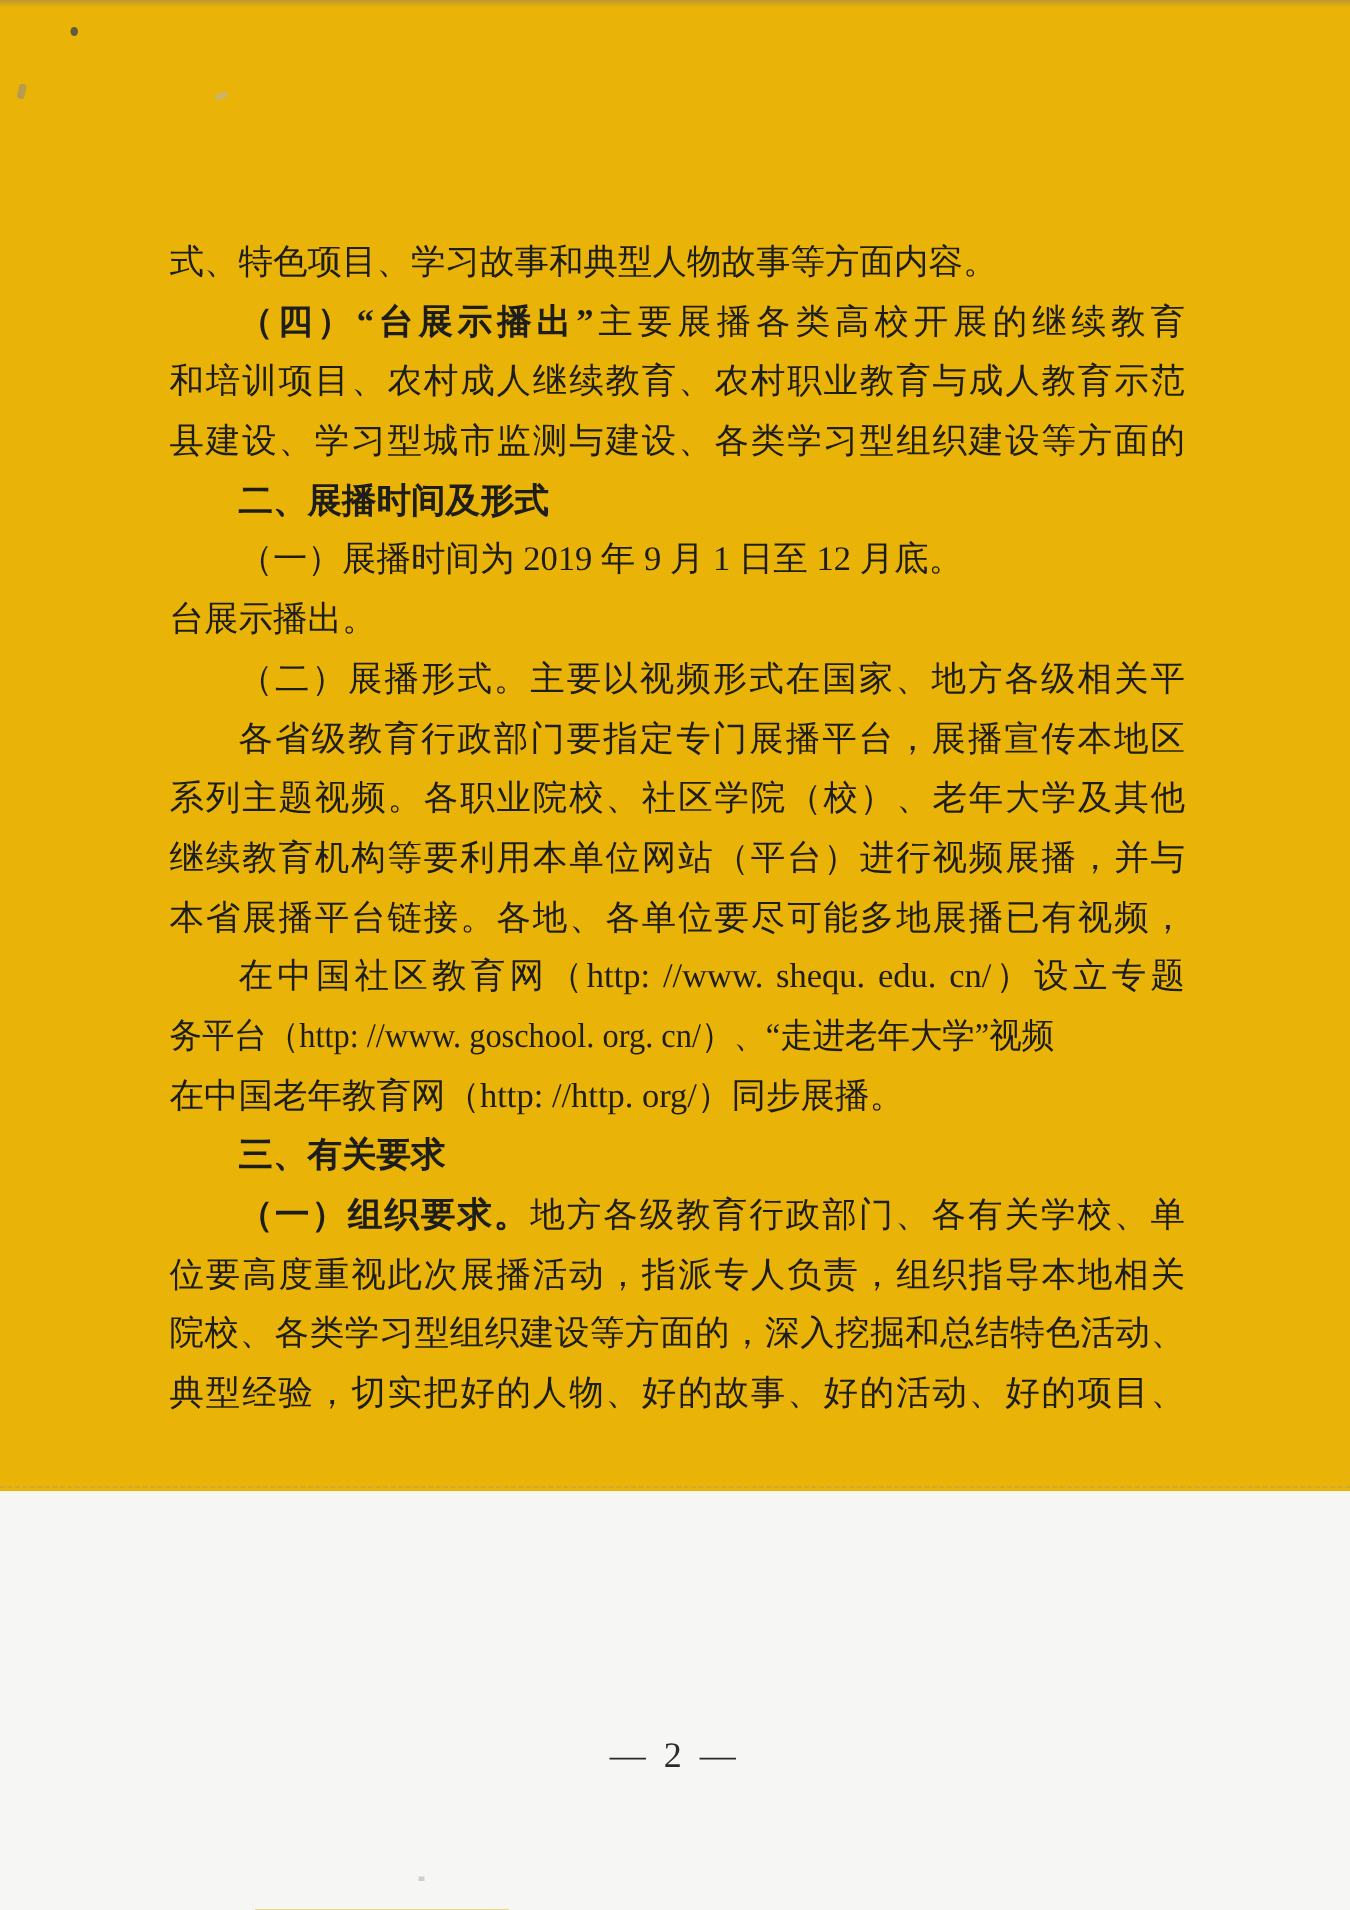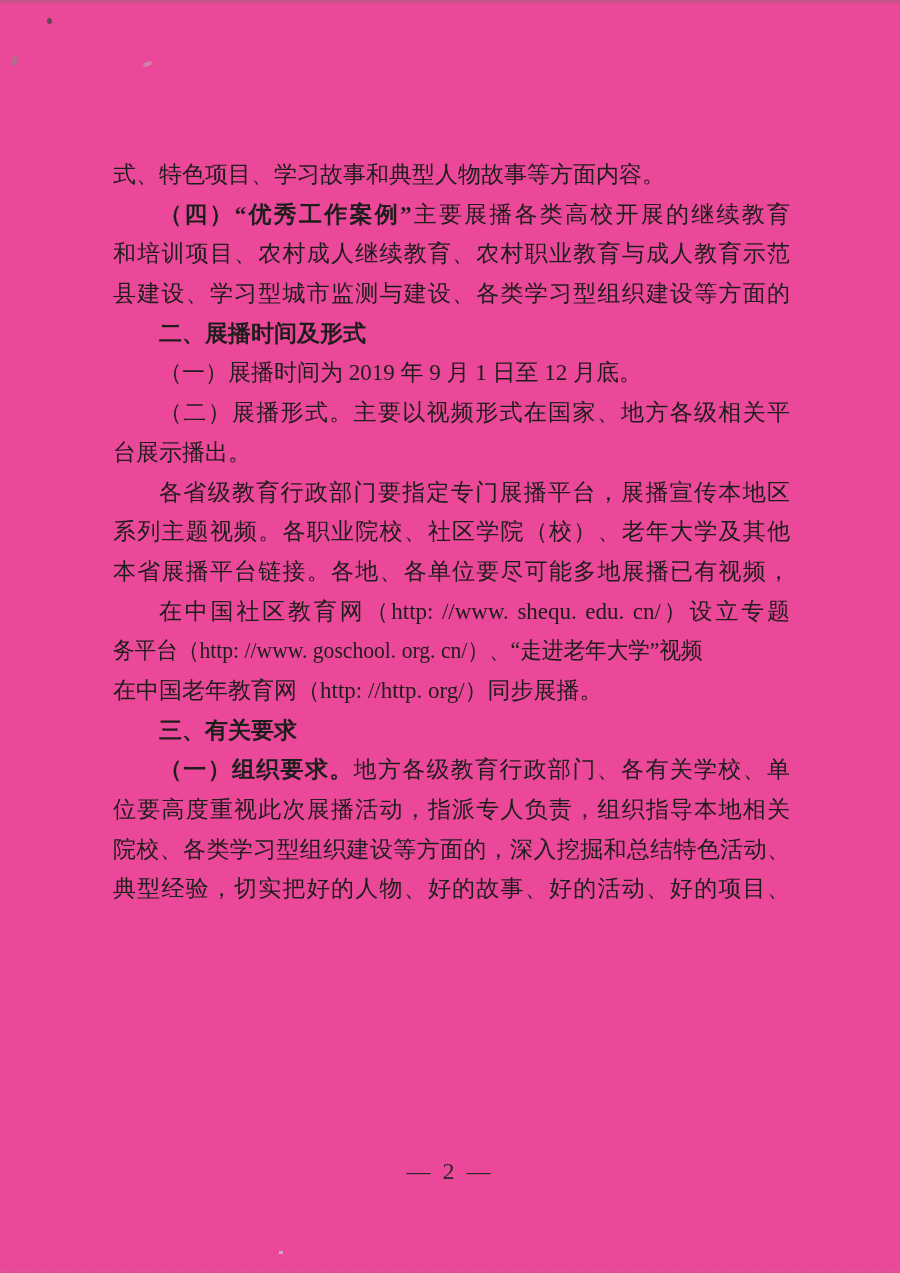--- a/index.html
+++ b/index.html
@@ -3,22 +3,22 @@
 <meta charset="utf-8">
 <style>
   html,body { margin:0; padding:0; }
   body {
     width:900px; height:1273px;
     background:#f6f6f4;
     font-family:"Liberation Serif","DejaVu Serif",serif;
     position:relative; overflow:hidden;
   }
   .page {
-    position:absolute; left:0; top:0; width:900px; height:1273px;
-    background:#ec4899;
+    position:absolute; left:0; top:0; width:900px; height:994px;
+    background:#eab308;
   }
   
   .scan-top {
     position:absolute; top:0; left:0; width:100%; height:5px;
     background:linear-gradient(to bottom, rgba(110,110,106,.38), rgba(200,200,196,0));
   }
   .scan-bottom {
     position:absolute; bottom:2px; left:0; width:100%; height:0;
     border-top:1px dashed rgba(150,150,146,.45);
   }
@@ -61,29 +61,30 @@
 
   <div class="scan-top"></div>
   <div class="speck-a"></div>
   <div class="speck-b"></div>
   <div class="speck-c"></div>
   <div class="speck-d"></div>
   <div class="scan-bottom"></div>
 
   <div class="textblock">
     <div class="line left">式、特色项目、学习故事和典型人物故事等方面内容。</div>
-    <div class="line indent"><span class="lead">（四）“优秀工作案例”</span><span>主要展播各类高校开展的继续教育</span></div>
+    <div class="line indent"><span class="lead">（四）“台展示播出”</span><span>主要展播各类高校开展的继续教育</span></div>
     <div class="line">和培训项目、农村成人继续教育、农村职业教育与成人教育示范</div>
     <div class="line">县建设、学习型城市监测与建设、各类学习型组织建设等方面的</div>
     <div class="line heading indent">二、展播时间及形式</div>
     <div class="line left indent">（一）展播时间为 2019 年 9 月 1 日至 12 月底。</div>
+    <div class="line left">台展示播出。</div>
     <div class="line indent">（二）展播形式。主要以视频形式在国家、地方各级相关平</div>
-    <div class="line left">台展示播出。</div>
     <div class="line indent">各省级教育行政部门要指定专门展播平台，展播宣传本地区</div>
     <div class="line">系列主题视频。各职业院校、社区学院（校）、老年大学及其他</div>
+    <div class="line">继续教育机构等要利用本单位网站（平台）进行视频展播，并与</div>
     <div class="line">本省展播平台链接。各地、各单位要尽可能多地展播已有视频，</div>
     <div class="line indent">在中国社区教育网（http: //www. shequ. edu. cn/）设立专题</div>
     <div class="line fit">务平台（http: //www. goschool. org. cn/）、“走进老年大学”视频</div>
     <div class="line left">在中国老年教育网（http: //http. org/）同步展播。</div>
     <div class="line heading indent">三、有关要求</div>
     <div class="line indent"><span class="lead">（一）组织要求。</span><span>地方各级教育行政部门、各有关学校、单</span></div>
     <div class="line">位要高度重视此次展播活动，指派专人负责，组织指导本地相关</div>
     <div class="line">院校、各类学习型组织建设等方面的，深入挖掘和总结特色活动、</div>
     <div class="line">典型经验，切实把好的人物、好的故事、好的活动、好的项目、</div>
   </div>

